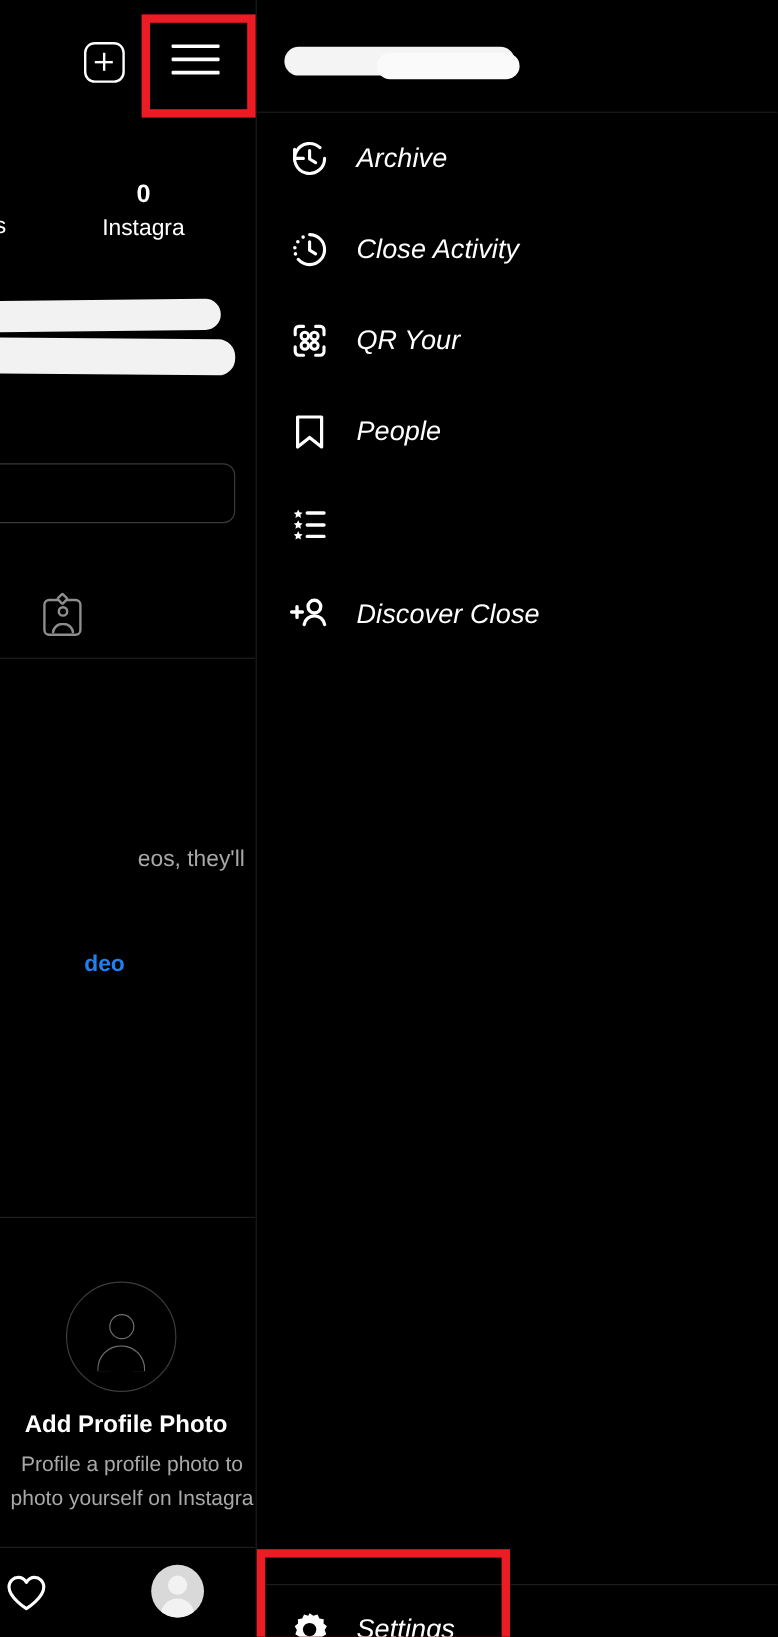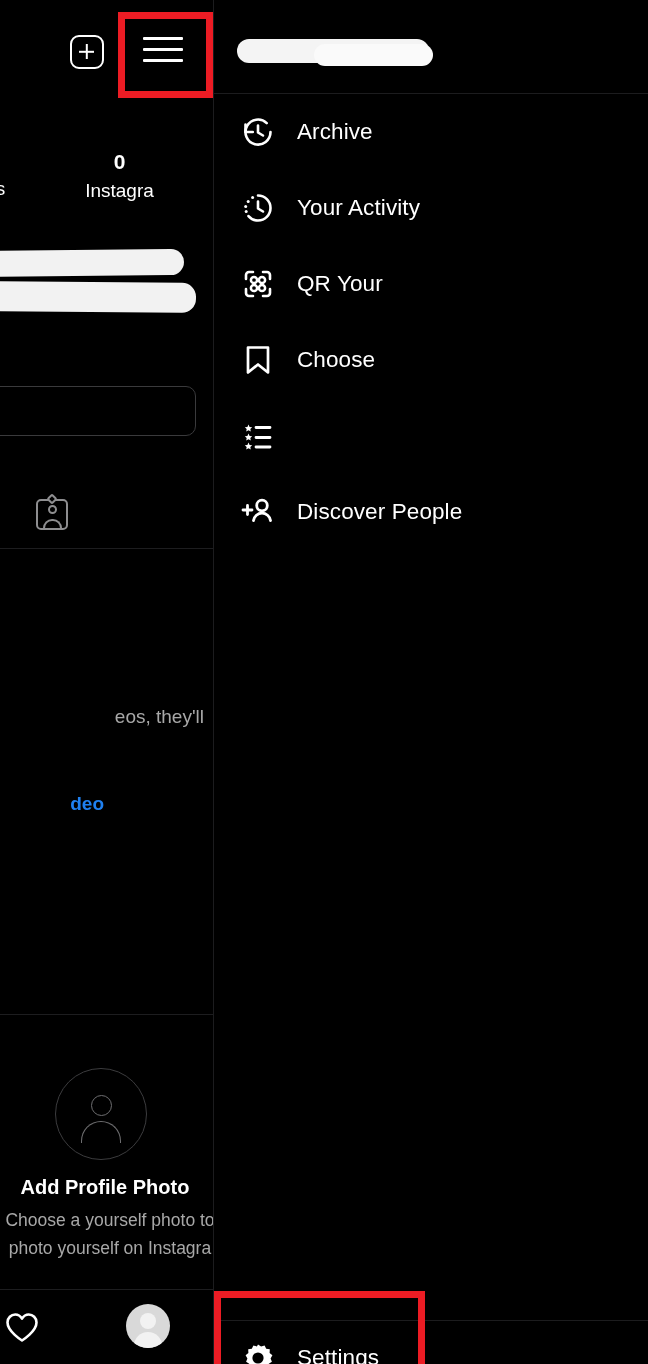--- a/index.html
+++ b/index.html
@@ -291,20 +291,21 @@
   }
 
   
   .drawer {
     position: absolute;
     left: 213px; top: 0;
     width: 435px; height: 1364px;
     background: #000;
     border-left: 1px solid #1c1c1e;
     box-sizing: border-box;
+    font-style: italic;
   }
   .drawer-header {
     position: absolute;
     left: 0; top: 0;
     width: 434px; height: 94px;
     border-bottom: 1px solid #1c1c1e;
     box-sizing: border-box;
   }
   .header-scribble-1 {
     position: absolute;
@@ -420,21 +421,21 @@
 
     <div class="divider divider-lower"></div>
 
     <div class="add-photo-block">
       <div class="avatar-ring">
         <div class="p-head"></div>
         <div class="p-body"></div>
       </div>
       <div class="add-photo-title">Add Profile Photo</div>
       <div class="add-photo-sub">
-        <span>Choose a yourself photo to</span><br>
+        <span>Profile a profile photo to</span><br>
         <span>photo yourself on Instagra</span>
       </div>
     </div>
 
     <div class="divider divider-bottombar"></div>
 
     <div class="bottombar">
       <div class="heart-icon">
         <svg width="34" height="31" viewBox="0 0 34 31">
           <path d="M17 28.5C17 28.5 2.5 19.5 2.5 10.5C2.5 5.8 6.2 2.5 10.2 2.5C13.2 2.5 15.6 4.3 17 6.6C18.4 4.3 20.8 2.5 23.8 2.5C27.8 2.5 31.5 5.8 31.5 10.5C31.5 19.5 17 28.5 17 28.5Z" fill="none" stroke="#ffffff" stroke-width="2.6" stroke-linejoin="round"></path>
@@ -471,21 +472,21 @@
         <div class="menu-icon">
           <svg width="42" height="42" viewBox="0 0 42 42">
             <path d="M21 8.5a12.5 12.5 0 0 1 0 25 12.5 12.5 0 0 1-9.5-4.4" fill="none" stroke="#fff" stroke-width="2.6" stroke-linecap="round"></path>
             <circle cx="9.2" cy="24.6" r="1.5" fill="#fff"></circle>
             <circle cx="8.7" cy="19.4" r="1.5" fill="#fff"></circle>
             <circle cx="11.2" cy="14.4" r="1.5" fill="#fff"></circle>
             <circle cx="15.6" cy="10.6" r="1.5" fill="#fff"></circle>
             <path d="M21 14.5 L21 21.5 L26 24.5" fill="none" stroke="#fff" stroke-width="2.6" stroke-linecap="round" stroke-linejoin="round"></path>
           </svg>
         </div>
-        <div class="menu-label">Your Activity</div>
+        <div class="menu-label">Close Activity</div>
       </div>
 
       <div class="menu-item">
         <div class="menu-icon">
           <svg width="42" height="42" viewBox="0 0 42 42">
             <path d="M16 9 H12 A3 3 0 0 0 9 12 V16" fill="none" stroke="#fff" stroke-width="2.6" stroke-linecap="round"></path>
             <path d="M26 9 H30 A3 3 0 0 1 33 12 V16" fill="none" stroke="#fff" stroke-width="2.6" stroke-linecap="round"></path>
             <path d="M9 26 V30 A3 3 0 0 0 12 33 H16" fill="none" stroke="#fff" stroke-width="2.6" stroke-linecap="round"></path>
             <path d="M33 26 V30 A3 3 0 0 1 30 33 H26" fill="none" stroke="#fff" stroke-width="2.6" stroke-linecap="round"></path>
             <circle cx="17" cy="17" r="3.1" fill="none" stroke="#fff" stroke-width="2.5"></circle>
@@ -496,21 +497,21 @@
         </div>
         <div class="menu-label">QR Your</div>
       </div>
 
       <div class="menu-item">
         <div class="menu-icon">
           <svg width="42" height="42" viewBox="0 0 42 42">
             <path d="M11 8.5 H31 V33.5 L21 25.5 L11 33.5 Z" fill="none" stroke="#fff" stroke-width="2.7" stroke-linejoin="round"></path>
           </svg>
         </div>
-        <div class="menu-label">Choose</div>
+        <div class="menu-label">People</div>
       </div>
 
       <div class="menu-item">
         <div class="menu-icon">
           <svg width="42" height="42" viewBox="0 0 42 42">
             <path d="M11.5 9.5 l1.1 2.4 2.6 .3 -1.9 1.8 .5 2.6 -2.3-1.3 -2.3 1.3 .5-2.6 -1.9-1.8 2.6-.3 Z" fill="#fff"></path>
             <path d="M11.5 18.5 l1.1 2.4 2.6 .3 -1.9 1.8 .5 2.6 -2.3-1.3 -2.3 1.3 .5-2.6 -1.9-1.8 2.6-.3 Z" fill="#fff"></path>
             <path d="M11.5 27.5 l1.1 2.4 2.6 .3 -1.9 1.8 .5 2.6 -2.3-1.3 -2.3 1.3 .5-2.6 -1.9-1.8 2.6-.3 Z" fill="#fff"></path>
             <path d="M19 12.5 H33 M19 22.5 H33 M19 32 H33" stroke="#fff" stroke-width="2.8" stroke-linecap="round"></path>
           </svg>
@@ -518,21 +519,21 @@
       </div>
 
       <div class="menu-item">
         <div class="menu-icon">
           <svg width="42" height="42" viewBox="0 0 42 42">
             <path d="M6 19 H15 M10.5 14.5 V23.5" stroke="#fff" stroke-width="2.8" stroke-linecap="round"></path>
             <circle cx="25" cy="14.5" r="5.3" fill="none" stroke="#fff" stroke-width="2.8"></circle>
             <path d="M16.5 29.5 a8.6 8.6 0 0 1 17 0" fill="none" stroke="#fff" stroke-width="2.8" stroke-linecap="round"></path>
           </svg>
         </div>
-        <div class="menu-label">Discover People</div>
+        <div class="menu-label">Discover Close</div>
       </div>
 
     </div>
 
     <div class="settings-row">
       <div class="menu-icon">
         <svg width="42" height="42" viewBox="0 0 42 42">
           <path d="M21 7.4 l3.1 2.0 3.5-1.0 1.6 3.3 3.6 .6 -.2 3.6 2.8 2.3 -1.8 3.2 1.3 3.4 -3.1 1.9 -.6 3.6 -3.6 .3 -2.3 2.8 -3.3-1.5 -3.3 1.5 -2.3-2.8 -3.6-.3 -.6-3.6 -3.1-1.9 1.3-3.4 -1.8-3.2 2.8-2.3 -.2-3.6 3.6-.6 1.6-3.3 3.5 1.0 Z" fill="#fff"></path>
           <circle cx="21" cy="21" r="5.6" fill="#000"></circle>
         </svg>

